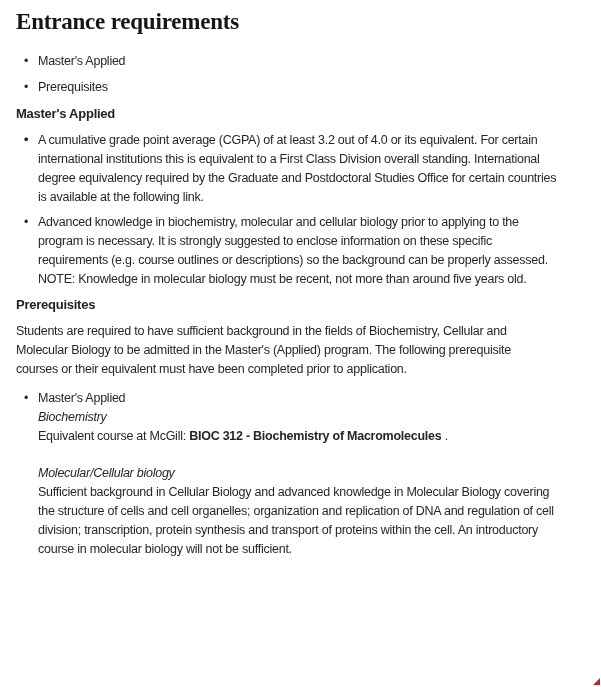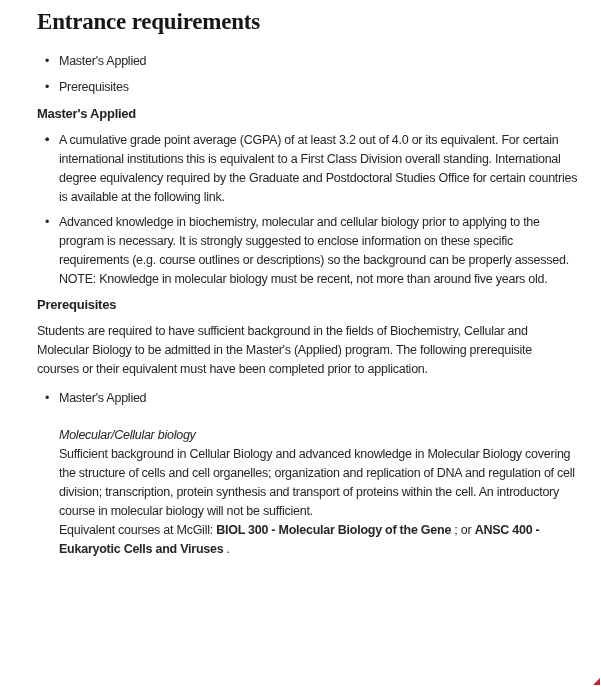--- a/index.html
+++ b/index.html
@@ -9,21 +9,21 @@
     height: 687px;
     background: #ffffff;
     color: #262626;
     font-family: "Liberation Sans", sans-serif;
     font-size: 12.5px;
     line-height: 19px;
     letter-spacing: -0.25px;
     overflow: hidden;
     position: relative;
   }
-  .page { padding: 8px 6px 0 37px; }
+  .page { padding: 8px 6px 0 16px; }
 
   h1 {
     font-family: "Liberation Serif", serif;
     font-size: 23px;
     line-height: 28px;
     font-weight: 700;
     color: #161616;
     letter-spacing: -0.2px;
     margin: 0 0 16px 0;
   }
@@ -100,29 +100,30 @@
   <p>Students are required to have sufficient background in the fields of Biochemistry, Cellular and
 Molecular Biology to be admitted in the Master's (Applied) program. The following prerequisite
 courses or their equivalent must have been completed prior to application.</p>
 
   <ul class="bullets">
     <li>
         <span class="marker">•</span>
         <div>Master's Applied</div>
 
       <div class="course">
+        <div class="course-title">Biochemistry</div>
+        <div class="equiv"><span>Equivalent course at McGill: </span><a>BIOC 312 - Biochemistry of Macromolecules</a><span> .</span></div>
       </div>
 
       <div class="course">
         <div class="course-title">Molecular/Cellular biology</div>
         <div class="pre">Sufficient background in Cellular Biology and advanced knowledge in Molecular Biology covering
 the structure of cells and cell organelles; organization and replication of DNA and regulation of cell
 division; transcription, protein synthesis and transport of proteins within the cell. An introductory
 course in molecular biology will not be sufficient.</div>
-        <div class="equiv"><span>Equivalent courses at McGill: </span><a>BIOL 300 - Molecular Biology of the Gene</a><span> ; or </span><a>ANSC 400 - Eukaryotic Cells and Viruses</a><span> .</span></div>
       </div>
 
     </li>
   </ul>
 
 </main>
 
 <div class="corner-mark"></div>
 
 </body></html>

